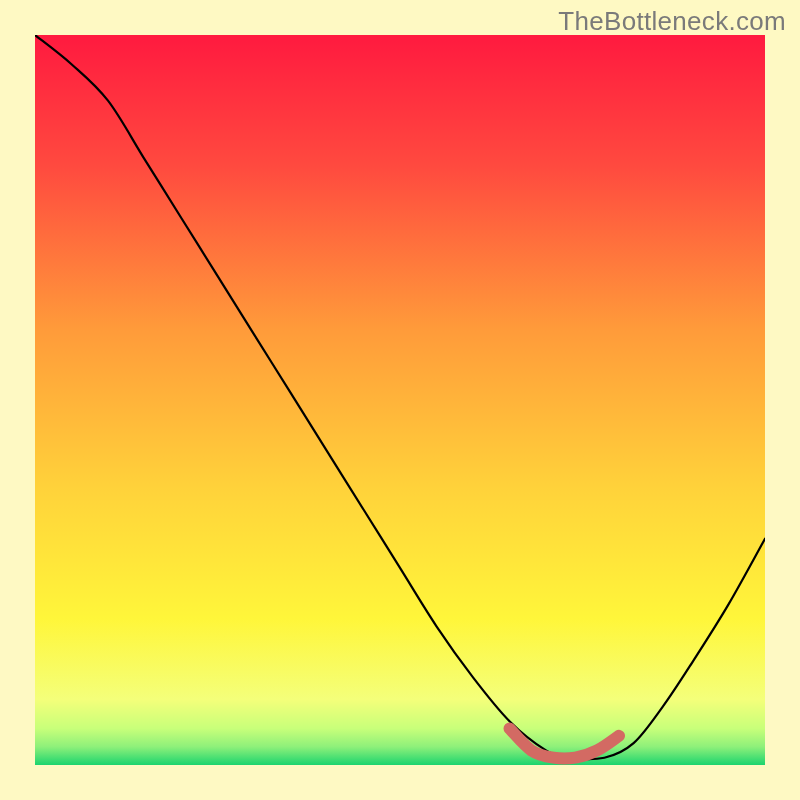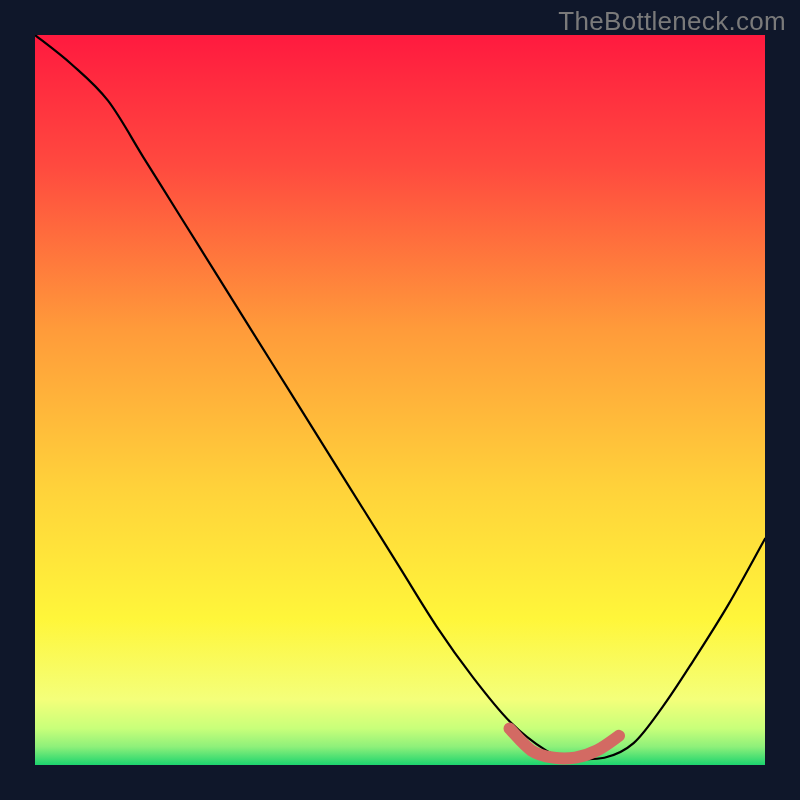--- a/index.html
+++ b/index.html
@@ -7,21 +7,21 @@
     padding: 0;
     width: 800px;
     height: 800px;
     background: #000;
     overflow: hidden;
   }
   .frame {
     position: relative;
     width: 800px;
     height: 800px;
-    background: #0f172a;
+    background: #fef9c3;
   }
   .plot {
     position: absolute;
     left: 35px;
     top: 35px;
     width: 730px;
     height: 730px;
     overflow: hidden;
   }
   .watermark {

